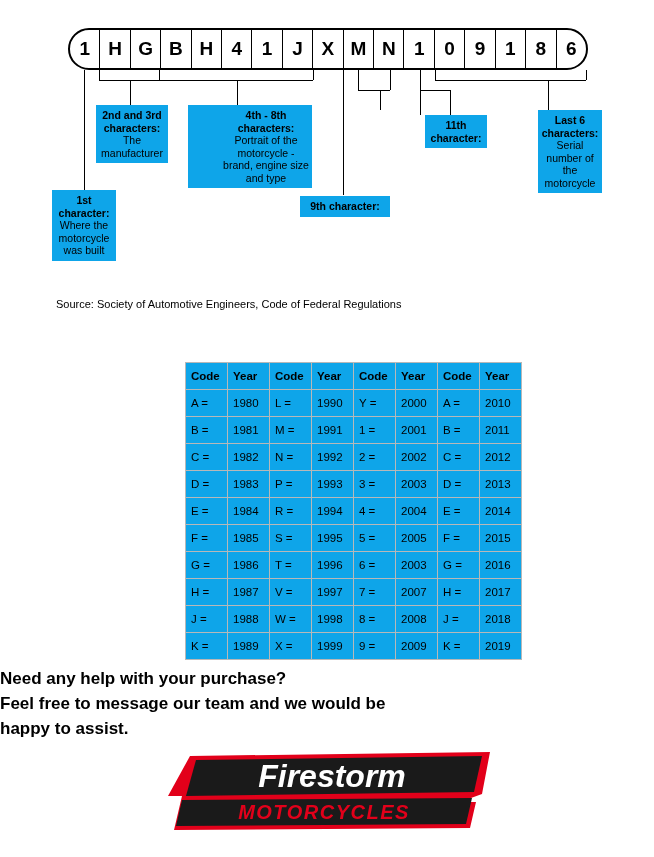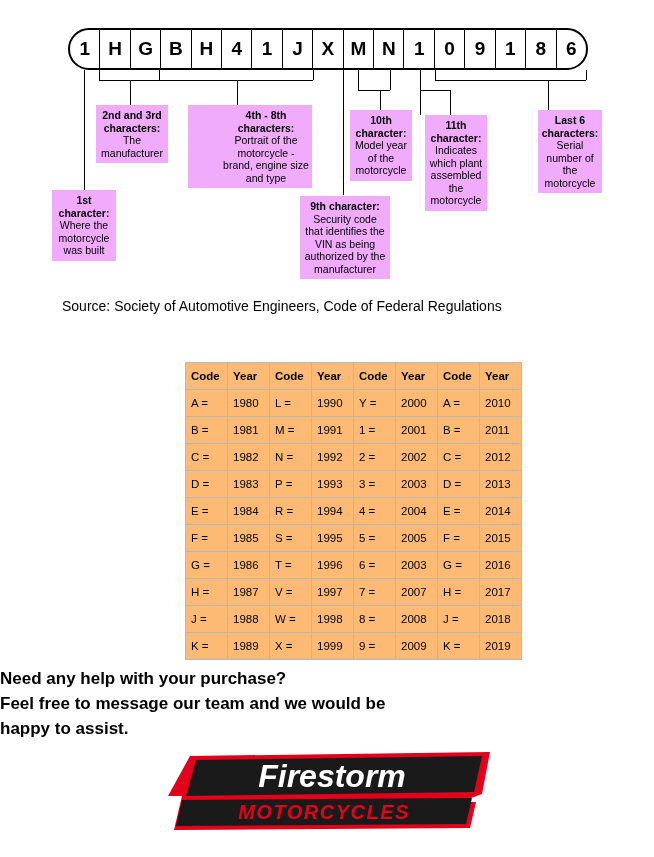--- a/index.html
+++ b/index.html
@@ -57,50 +57,50 @@
     background: #000;
   }
   .hline {
     position: absolute;
     height: 1px;
     background: #000;
   }
 
   .callout {
     position: absolute;
-    background: #f0abfc;
+    background: #0ea5e9;
     font-size: 10.5px;
     line-height: 12.5px;
     text-align: center;
     padding: 4px 3px;
     box-sizing: border-box;
     color: #000;
   }
   .callout b {
     font-weight: bold;
   }
 
   
   #source-note {
     position: absolute;
-    left: 62px;
+    left: 56px;
     top: 298px;
-    font-size: 14px;
+    font-size: 11px;
     color: #000;
   }
 
   
   #code-table-wrap {
     position: absolute;
     left: 185px;
     top: 362px;
   }
   table.codes {
     border-collapse: collapse;
-    background: #fdba74;
+    background: #0ea5e9;
   }
   table.codes th,
   table.codes td {
     border: 1px solid #b8b8b8;
     font-size: 11.5px;
     font-family: "Liberation Sans", sans-serif;
     padding: 4px 6px 4px 5px;
     height: 18px;
     text-align: left;
     white-space: nowrap;
@@ -198,31 +198,25 @@
     <span>The manufacturer</span>
   </div>
 
   <div class="callout" style="left:188px; top:105px; width:124px;padding-left:35px;">
     <b>4th - 8th characters:</b><br>
     <span>Portrait of the motorcycle - brand, engine size and type</span>
   </div>
 
   <div class="callout" style="left:300px; top:196px; width:90px;">
     <b>9th character:</b><br>
-    <span>Security code that identifies the VIN as being authorized by the manufacturer</span>
-  </div>
-
-  <div class="callout" style="left:350px; top:110px; width:62px;">
-    <b>10th character:</b><br>
-    <span>Model year of the motorcycle</span>
-  </div>
+  </div>
+
 
   <div class="callout" style="left:425px; top:115px; width:62px;">
     <b>11th character:</b><br>
-    <span>Indicates which plant assembled the motorcycle</span>
   </div>
 
   <div class="callout" style="left:510px; top:110px; width:64px;margin-left:28px;">
     <b>Last 6 characters:</b><br>
     <span>Serial number of the motorcycle</span>
   </div>
 </div>
 
 <div id="source-note">Source:  Society of Automotive Engineers, Code of Federal Regulations</div>
 

